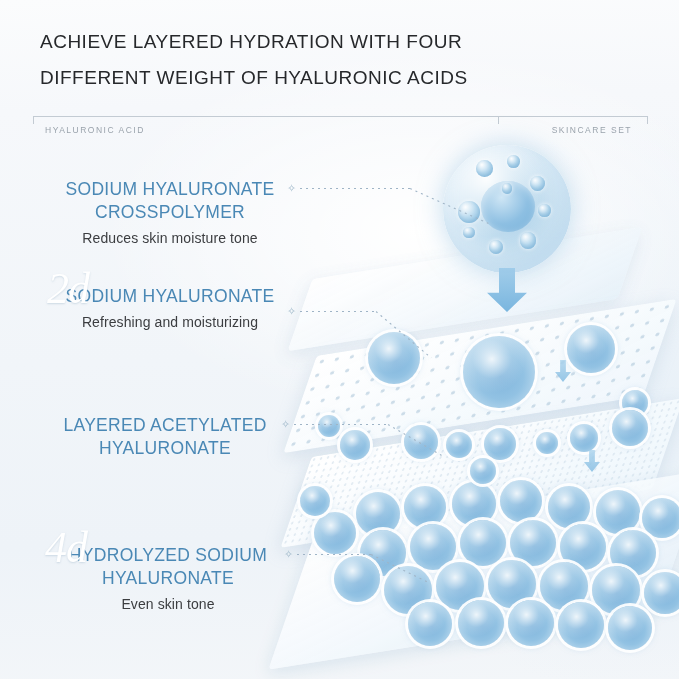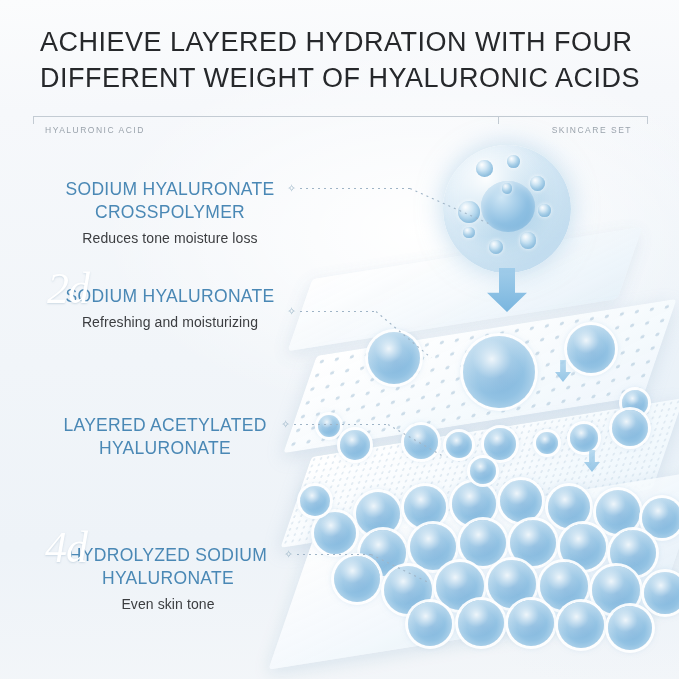--- a/index.html
+++ b/index.html
@@ -12,21 +12,21 @@
     position:relative;width:679px;height:679px;overflow:hidden;
     background:
       radial-gradient(ellipse 520px 300px at 62% 34%, #ffffff 0%, rgba(255,255,255,0) 62%),
       radial-gradient(ellipse 420px 420px at 96% 60%, #e9f1f8 0%, rgba(233,241,248,0) 70%),
       linear-gradient(178deg,#fbfcfd 0%,#f6f8fb 16%,#f1f5f9 52%,#eef3f8 78%,#f3f6f9 100%);
   }
 
   
   .title{
     position:absolute;left:40px;top:24px;width:600px;
-    font-size:27px;line-height:36px;letter-spacing:.5px;
+    font-size:19px;line-height:36px;letter-spacing:.5px;
     color:#26282b;font-weight:400;
   }
   .title div{white-space:nowrap;}
 
   .rulebar{position:absolute;left:33px;top:116px;width:615px;height:26px;}
   .rulebar .hline{
     position:absolute;left:0;top:0;width:100%;height:1px;background:#c3cbd3;
   }
   .rulebar .tick{position:absolute;top:0;width:1px;height:8px;background:#c3cbd3;}
   .rulebar .t-left{left:0;}
@@ -257,21 +257,21 @@
 
   <div class="leader" style="left:283px;top:554px;width:230px;">
     <span class="spark" style="left:0;top:-5px;">✧</span>
     <span class="seg" style="left:14px;top:0;width:76px;"></span>
     <span class="seg" style="left:88px;top:0;width:64px;transform:rotate(26deg);transform-origin:left center;"></span>
   </div>
 
   <div class="item" style="left:55px;top:178px;width:230px;">
     <div class="ttl">SODIUM HYALURONATE</div>
     <div class="ttl">CROSSPOLYMER</div>
-    <div class="sub">Reduces tone moisture loss</div>
+    <div class="sub">Reduces skin moisture tone</div>
   </div>
 
   <div class="item" style="left:55px;top:285px;width:230px;">
     <span class="num">2d</span>
     <div class="ttl">SODIUM HYALURONATE</div>
     <div class="sub">Refreshing and moisturizing</div>
   </div>
 
   <div class="item" style="left:50px;top:414px;width:230px;">
     <div class="ttl">LAYERED ACETYLATED</div>

